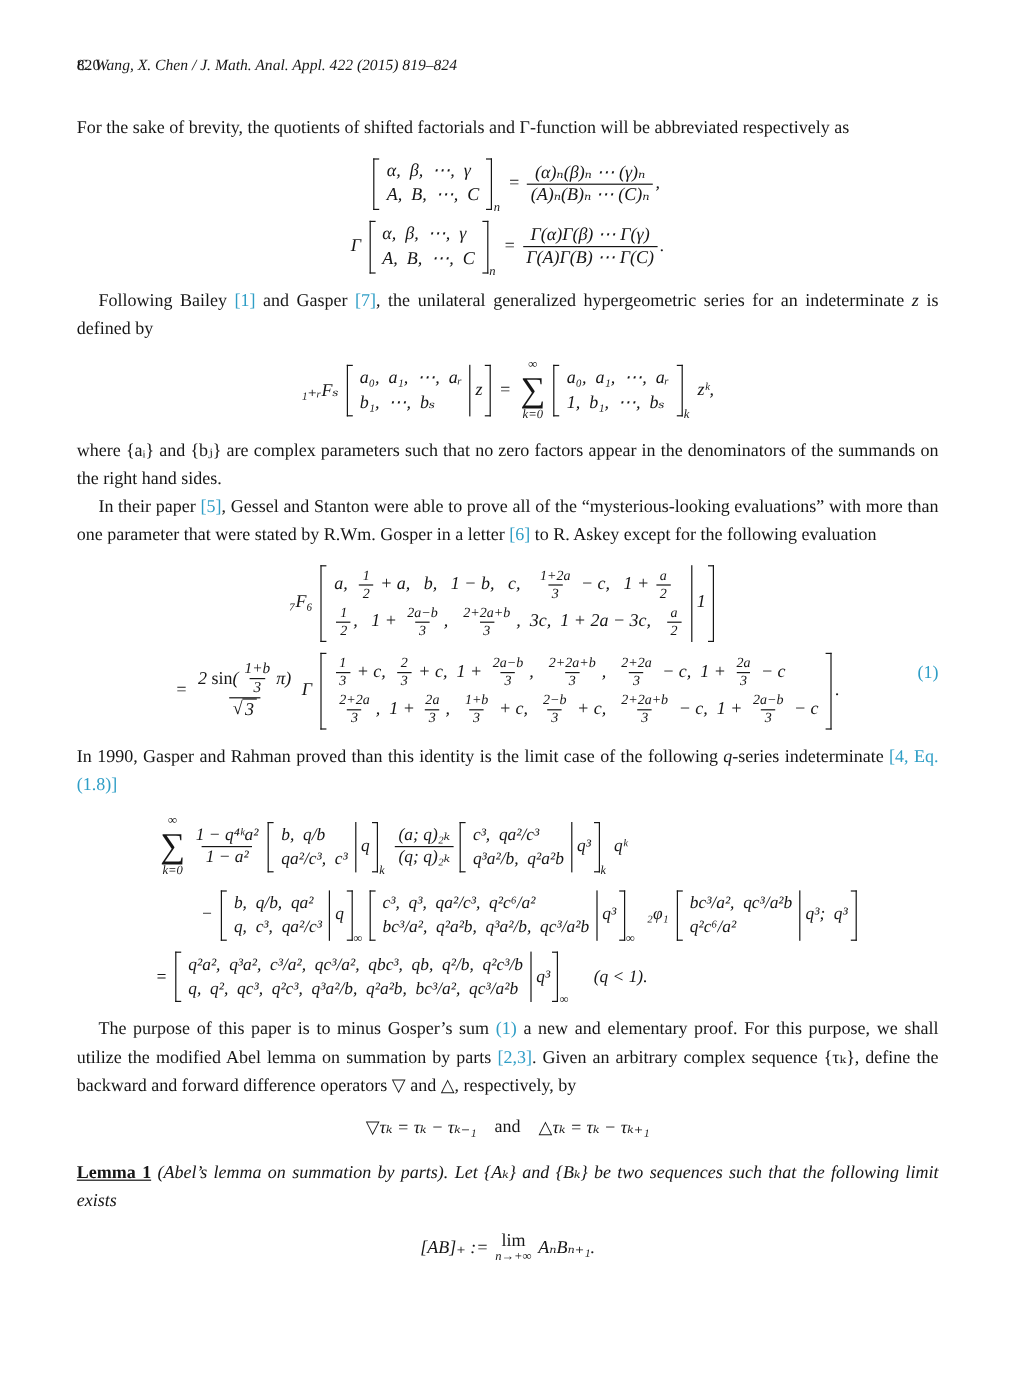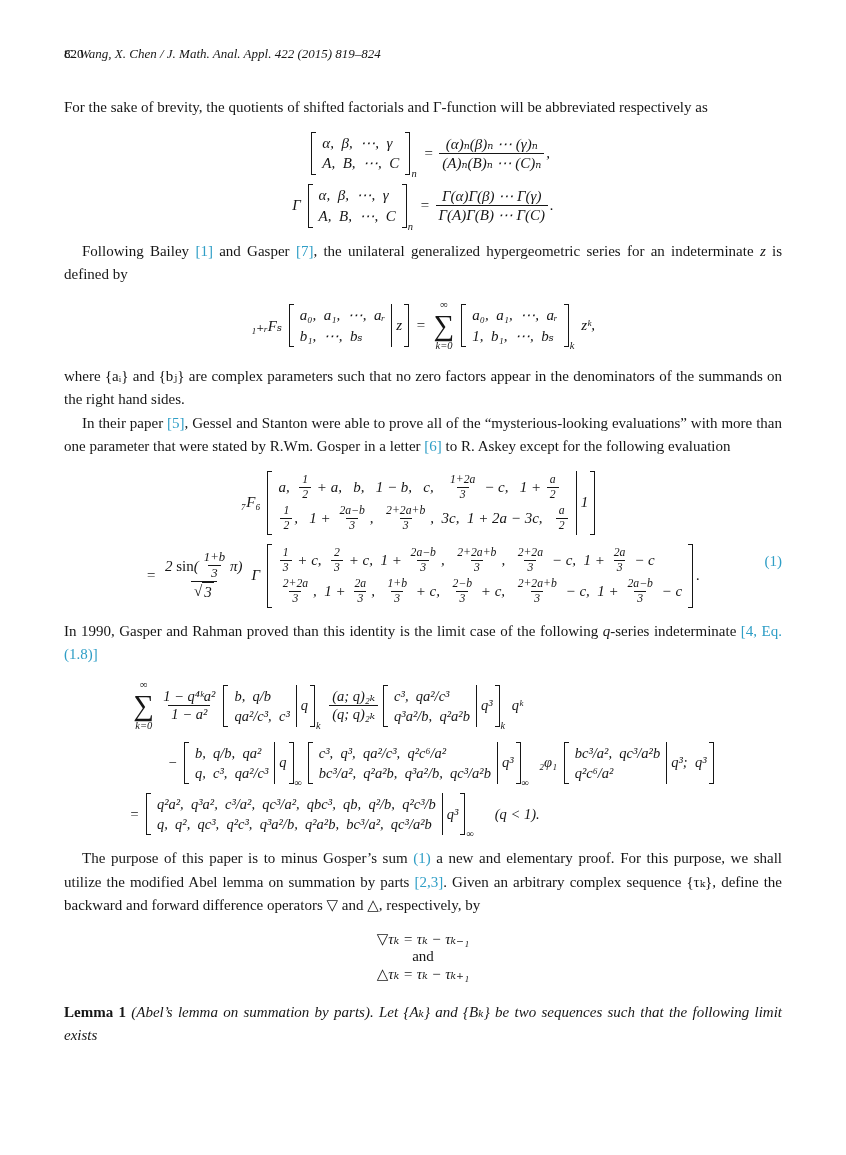--- a/index.html
+++ b/index.html
@@ -53,21 +53,21 @@
   .msum { display:inline-flex; flex-direction:column; align-items:center; line-height:1; margin:0 4px; }
   .msum .hi,.msum .lo { font-size:10.5px; font-style:italic; padding:1px 0; }
   .msum .op { font-size:29px; font-style:normal; }
   .mlim { display:inline-flex; flex-direction:column; align-items:center; line-height:1.1; margin:0 2px; }
   .mlim .lim { font-style:normal; }
   .mlim .lo { font-size:10.5px; font-style:italic; }
   .msqrt { display:inline-flex; align-items:flex-start; font-style:italic; }
   .msqrt .radicand { border-top:1px solid currentColor; padding:0 2px; }
 
   .lemma { margin-top:18px; }
-  .lemma-label { font-weight:bold; font-style:normal; }
+  .lemma-label { font-weight:bold; font-style:normal;text-decoration:underline; }
   .lemma-body { font-style:italic; }
 </style>
 </head>
 <body>
 
 <div class="page">
 
   <div class="pagehead">
     <span class="pnum">820</span>
     <span class="rhead">C. Wang, X. Chen / J. Math. Anal. Appl. 422 (2015) 819–824</span>
@@ -106,20 +106,23 @@
     <div class="eq-col">
       <div class="math eq-line"><span class="msum"><span class="hi">∞</span><span class="op">∑</span><span class="lo">k=0</span></span><span class="mfrac"><span class="mnum"><span class="mi">1 − q⁴ᵏa²</span></span><span class="mden"><span class="mi">1 − a²</span></span></span><span class="mbrk"><span class="brk-l"></span><span class="brk-body"><span class="brk-row"><span class="mi">b,  q/b</span></span><span class="brk-row"><span class="mi">qa²/c³,  c³</span></span></span><span class="brk-bar"></span><span class="brk-arg"><span class="mi">q</span></span><span class="brk-r"></span><span class="brk-sub">k</span></span><span class="mi"> </span><span class="mfrac"><span class="mnum"><span class="mi">(a; q)₂ₖ</span></span><span class="mden"><span class="mi">(q; q)₂ₖ</span></span></span><span class="mbrk"><span class="brk-l"></span><span class="brk-body"><span class="brk-row"><span class="mi">c³,  qa²/c³</span></span><span class="brk-row"><span class="mi">q³a²/b,  q²a²b</span></span></span><span class="brk-bar"></span><span class="brk-arg"><span class="mi">q³</span></span><span class="brk-r"></span><span class="brk-sub">k</span></span><span class="mi"> qᵏ</span></div>
       <div class="math eq-line ml-md"><span class="mi">− </span><span class="mbrk"><span class="brk-l"></span><span class="brk-body"><span class="brk-row"><span class="mi">b,  q/b,  qa²</span></span><span class="brk-row"><span class="mi">q,  c³,  qa²/c³</span></span></span><span class="brk-bar"></span><span class="brk-arg"><span class="mi">q</span></span><span class="brk-r"></span><span class="brk-sub">∞</span></span><span class="mbrk"><span class="brk-l"></span><span class="brk-body"><span class="brk-row"><span class="mi">c³,  q³,  qa²/c³,  q²c⁶/a²</span></span><span class="brk-row"><span class="mi">bc³/a²,  q²a²b,  q³a²/b,  qc³/a²b</span></span></span><span class="brk-bar"></span><span class="brk-arg"><span class="mi">q³</span></span><span class="brk-r"></span><span class="brk-sub">∞</span></span><span class="mi">  ₂φ₁ </span><span class="mbrk"><span class="brk-l"></span><span class="brk-body"><span class="brk-row"><span class="mi">bc³/a²,  qc³/a²b</span></span><span class="brk-row"><span class="mi">q²c⁶/a²</span></span></span><span class="brk-bar"></span><span class="brk-arg"><span class="mi">q³;  q³</span></span><span class="brk-r"></span></span></div>
       <div class="math eq-line"><span class="mi">= </span><span class="mbrk"><span class="brk-l"></span><span class="brk-body"><span class="brk-row"><span class="mi">q²a²,  q³a²,  c³/a²,  qc³/a²,  qbc³,  qb,  q²/b,  q²c³/b</span></span><span class="brk-row"><span class="mi">q,  q²,  qc³,  q²c³,  q³a²/b,  q²a²b,  bc³/a²,  qc³/a²b</span></span></span><span class="brk-bar"></span><span class="brk-arg"><span class="mi">q³</span></span><span class="brk-r"></span><span class="brk-sub">∞</span></span><span class="mi">     (q &lt; 1).</span></div>
     </div>
   </div>
 
   <p class="body-par indent"><span>The purpose of this paper is to minus Gosper’s sum </span><a class="ref">(1)</a><span> a new and elementary proof. For this purpose, we shall utilize the modified Abel lemma on summation by parts </span><a class="ref">[2,3]</a><span>. Given an arbitrary complex sequence {τₖ}, define the backward and forward difference operators ▽ and △, respectively, by</span></p>
 
   <div class="eq">
-    <div class="math eq-line eq-center" style="width:fit-content;flex-direction:column;"><span class="mi">▽τₖ = τₖ − τₖ₋₁</span><span class="mrm">    and    </span><span class="mi">△τₖ = τₖ − τₖ₊₁</span></div>
+    <div class="math eq-line eq-center" style="width:fit-content;"><span class="mi">▽τₖ = τₖ − τₖ₋₁</span><span class="mrm">    and    </span><span class="mi">△τₖ = τₖ − τₖ₊₁</span></div>
   </div>
 
 
   <p class="body-par lemma"><span class="lemma-label">Lemma 1</span><span class="lemma-body"> (Abel’s lemma on summation by parts). Let {Aₖ} and {Bₖ} be two sequences such that the following limit exists</span></p>
 
+  <div class="eq">
+    <div class="math eq-line eq-center" style="width:fit-content;"><span class="mi">[AB]₊ := </span><span class="mlim"><span class="lim">lim</span><span class="lo">n→+∞</span></span><span class="mi"> AₙBₙ₊₁.</span></div>
+  </div>
 
 </div>
 
 </body></html>

